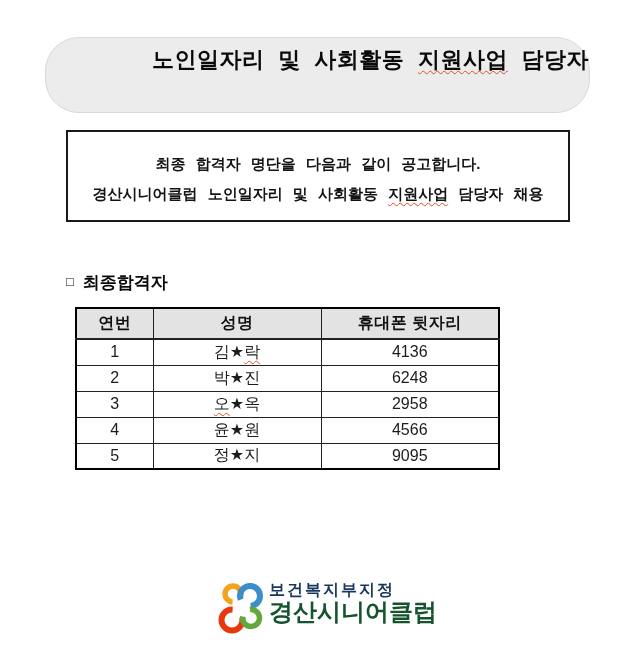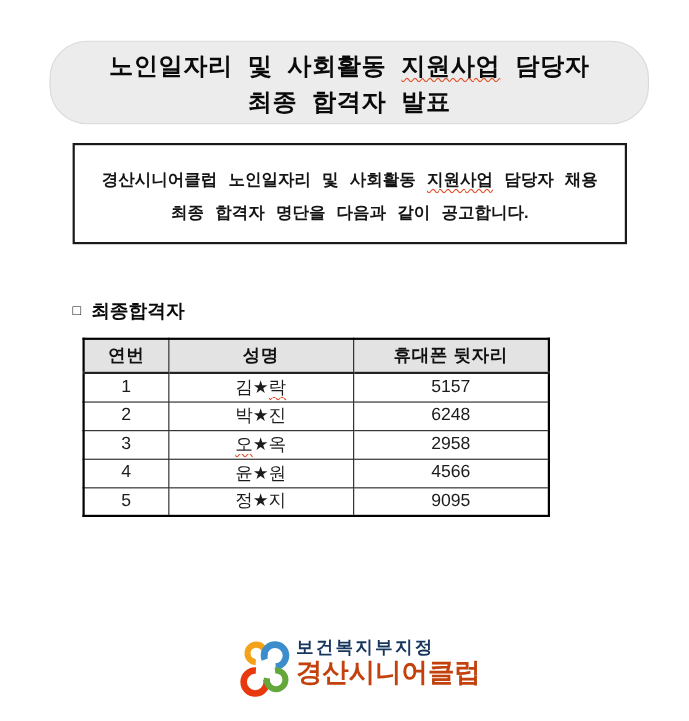--- a/index.html
+++ b/index.html
@@ -14,21 +14,21 @@
   .page { position: absolute; inset: 0; background: #fff; }
 
   
   .title-box {
     position: absolute;
     left: 45px; top: 37px;
     width: 545px; height: 76px;
     background: #ececec;
     border: 1px solid #d9d9d9;
     border-radius: 34px;
-    text-align: center;
+    text-align: right;
     padding-top: 5px;
   }
   .title-line {
     font-size: 22px;
     font-weight: 700;
     line-height: 33px;
     letter-spacing: 0.5px;
     word-spacing: 7px;
     color: #0a0a0a;
     white-space: nowrap;
@@ -121,39 +121,38 @@
     font-size: 16px;
     font-weight: 700;
     letter-spacing: 2px;
     color: #17365d;
     line-height: 12px;
   }
   .logo-org {
     font-size: 24px;
     font-weight: 800;
     letter-spacing: 0px;
-    color: #c2410c;
+    color: #14532d;
     line-height: 28px;
     margin-top: 2px;
     white-space: nowrap;
   }
 </style>
 </head>
 <body>
 
 <div class="page">
 
   <div class="title-box">
     <div class="title-line"><span>노인일자리 및 사회활동 </span><span class="sq">지원사업</span><span> 담당자</span></div>
-    <div class="title-line">최종 합격자 발표</div>
   </div>
 
   <div class="notice-box">
+    <div class="notice-line">최종 합격자 명단을 다음과 같이 공고합니다.</div>
     <div class="notice-line"><span>경산시니어클럽 노인일자리 및 사회활동 </span><span class="sq">지원사업</span><span> 담당자 채용</span></div>
-    <div class="notice-line">최종 합격자 명단을 다음과 같이 공고합니다.</div>
   </div>
 
   <div class="section-label">
     <span class="section-marker">□</span>
     <span>최종합격자</span>
   </div>
 
   <table class="pass-table">
     <colgroup>
         <col class="c1">
@@ -164,21 +163,21 @@
       <tr>
         <th>연번</th>
         <th>성명</th>
         <th>휴대폰 뒷자리</th>
       </tr>
     </thead>
     <tbody>
       <tr>
         <td>1</td>
         <td><span>김★</span><span class="sq">락</span><span></span></td>
-        <td>5157</td>
+        <td>4136</td>
       </tr>
       <tr>
         <td>2</td>
         <td><span>박★진</span><span class="sq"></span><span></span></td>
         <td>6248</td>
       </tr>
       <tr>
         <td>3</td>
         <td><span class="sq">오</span><span>★옥</span></td>
         <td>2958</td>

